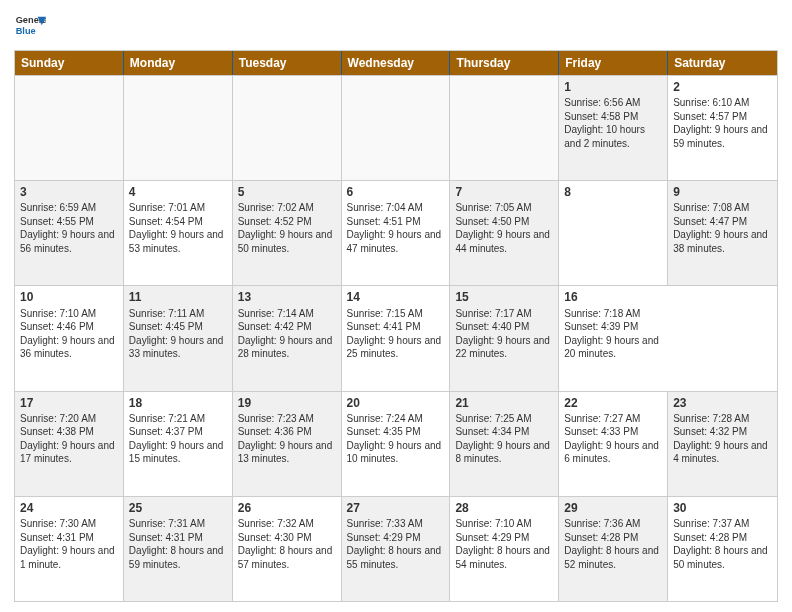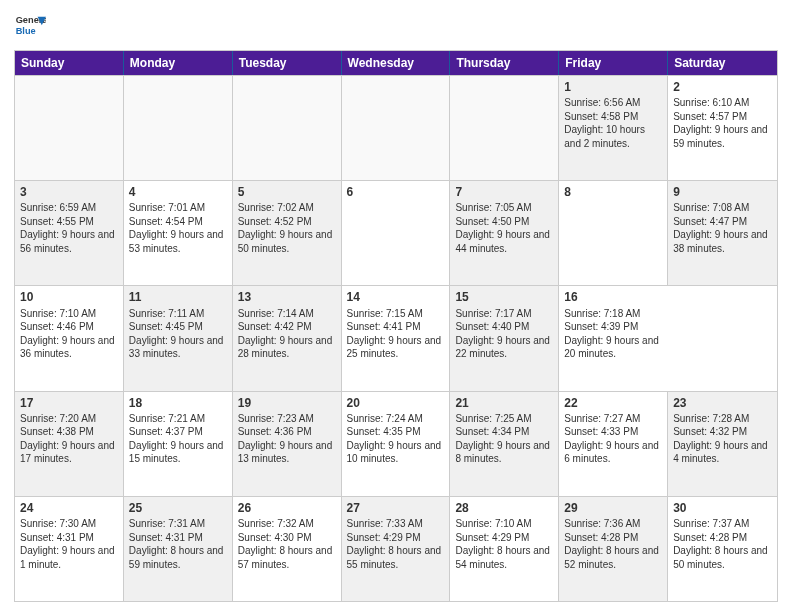--- a/index.html
+++ b/index.html
@@ -47,21 +47,21 @@
     }
     .calendar {
       flex: 1;
       display: flex;
       flex-direction: column;
       border: 1px solid #ccc;
     }
     .cal-header {
       display: grid;
       grid-template-columns: repeat(7, 1fr);
-      background: #4c1d95;
+      background: #a16207;
     }
     .cal-header-cell {
       color: #fff;
       font-size: 12px;
       font-weight: bold;
       padding: 5px 6px;
       text-align: left;
       border-right: 1px solid #1a5a9a;
     }
     .cal-header-cell:last-child { border-right: none; }
@@ -139,21 +139,23 @@
         <div class="cal-row">
           <div class="cal-cell shaded"><span class="day-num">3</span><span style="white-space: pre-line;">Sunrise: 6:59 AM
 Sunset: 4:55 PM
 Daylight: 9 hours and 56 minutes.</span></div>
           <div class="cal-cell"><span class="day-num">4</span><span style="white-space: pre-line;">Sunrise: 7:01 AM
 Sunset: 4:54 PM
 Daylight: 9 hours and 53 minutes.</span></div>
           <div class="cal-cell shaded"><span class="day-num">5</span><span style="white-space: pre-line;">Sunrise: 7:02 AM
 Sunset: 4:52 PM
 Daylight: 9 hours and 50 minutes.</span></div>
-          <div class="cal-cell"><span class="day-num">6</span></div>
+          <div class="cal-cell"><span class="day-num">6</span><span style="white-space: pre-line;">Sunrise: 7:04 AM
+Sunset: 4:51 PM
+Daylight: 9 hours and 47 minutes.</span></div>
           <div class="cal-cell shaded"><span class="day-num">7</span><span style="white-space: pre-line;">Sunrise: 7:05 AM
 Sunset: 4:50 PM
 Daylight: 9 hours and 44 minutes.</span></div>
           <div class="cal-cell"><span class="day-num">8</span></div>
           <div class="cal-cell shaded"><span class="day-num">9</span><span style="white-space: pre-line;">Sunrise: 7:08 AM
 Sunset: 4:47 PM
 Daylight: 9 hours and 38 minutes.</span></div>
         </div>
         <div class="cal-row">
           <div class="cal-cell"><span class="day-num">10</span><span style="white-space: pre-line;">Sunrise: 7:10 AM

